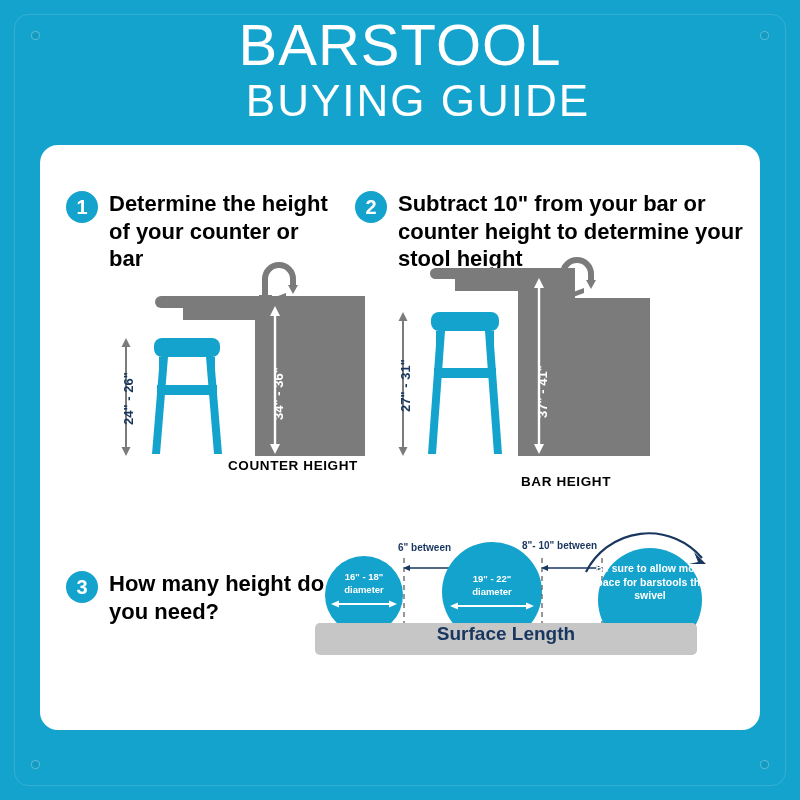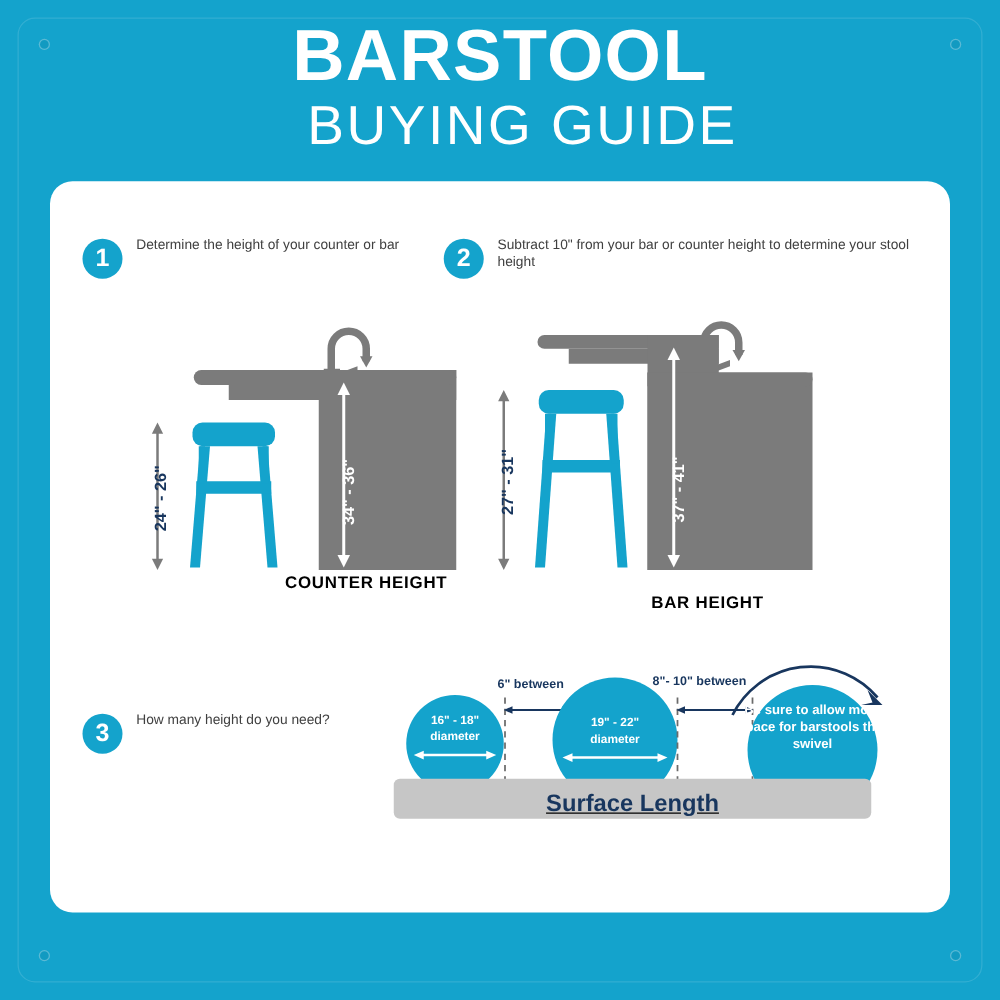--- a/index.html
+++ b/index.html
@@ -13,35 +13,35 @@
   
   .screw{position:absolute;width:7px;height:7px;border-radius:50%;
          border:1px solid rgba(255,255,255,.30);background:rgba(0,0,0,.05);}
   .screw.tl{left:31px;top:31px;} .screw.tr{right:31px;top:31px;}
   .screw.bl{left:31px;bottom:31px;} .screw.br{right:31px;bottom:31px;}
   .innerline{position:absolute;left:14px;top:14px;right:14px;bottom:14px;
              border:1px solid rgba(255,255,255,.13);border-radius:14px;}
 
   
   .title-block{position:absolute;top:16px;left:0;width:800px;text-align:center;}
-  .t1{font-size:58px;font-weight:bold;color:#ffffff;letter-spacing:1px;line-height:1;
+  .t1{font-size:58px;font-weight:normal;color:#ffffff;letter-spacing:1px;line-height:1;
       font-family:"Liberation Sans", sans-serif;}
   .t2{font-size:44px;color:#ffffff;letter-spacing:2px;line-height:1.15;margin-top:2px;
       font-weight:300;font-family:"Liberation Sans", sans-serif;padding-left:36px;}
 
   
   .card{position:absolute;left:40px;top:145px;width:720px;height:585px;
         background:#ffffff;border-radius:18px;}
 
   
   .step{position:absolute;display:flex;align-items:flex-start;gap:11px;}
   .badge{width:32px;height:32px;border-radius:50%;background:#14a3cc;color:#fff;
          font-size:20px;font-weight:bold;display:flex;align-items:center;
          justify-content:center;flex:0 0 auto;margin-top:1px;}
-  .steptxt{font-size:11px;font-weight:normal;color:#404040;line-height:1.25;}
+  .steptxt{font-size:22px;font-weight:bold;color:#000000;line-height:1.25;}
 
   .step1{left:66px;top:190px;width:270px;}
   .step2{left:355px;top:190px;width:400px;}
   .step3{left:66px;top:570px;width:260px;}
 
   
   .grey{position:absolute;background:#7b7b7b;}
 
   .dimlabel{position:absolute;color:#ffffff;font-size:13px;font-weight:bold;
             white-space:nowrap;transform-origin:0 0;}
@@ -50,22 +50,22 @@
        letter-spacing:.6px;white-space:nowrap;}
 
   .circ{position:absolute;border-radius:50%;background:#14a3cc;}
   .circlabel{position:absolute;color:#fff;font-size:9.5px;font-weight:bold;
              text-align:center;line-height:1.25;white-space:nowrap;}
   .betw{position:absolute;color:#18365e;font-size:10px;font-weight:bold;white-space:nowrap;}
   .swivel{position:absolute;color:#fff;font-size:10.5px;font-weight:bold;
           text-align:center;line-height:1.3;width:120px;}
 
   .surface{position:absolute;left:315px;top:623px;width:382px;height:32px;
-           background:#c6c6c6;border-radius:5px;display:flex;align-items:flex-end;
-           justify-content:center;text-decoration:underline;}
+           background:#c6c6c6;border-radius:5px;display:flex;align-items:flex-start;
+           justify-content:center;}
   .surface span{font-size:19px;font-weight:bold;color:#18365e;}
 
   svg{position:absolute;overflow:visible;}
 </style>
 </head>
 <body>
 
 <div class="poster">
 
   <div class="innerline"></div>

